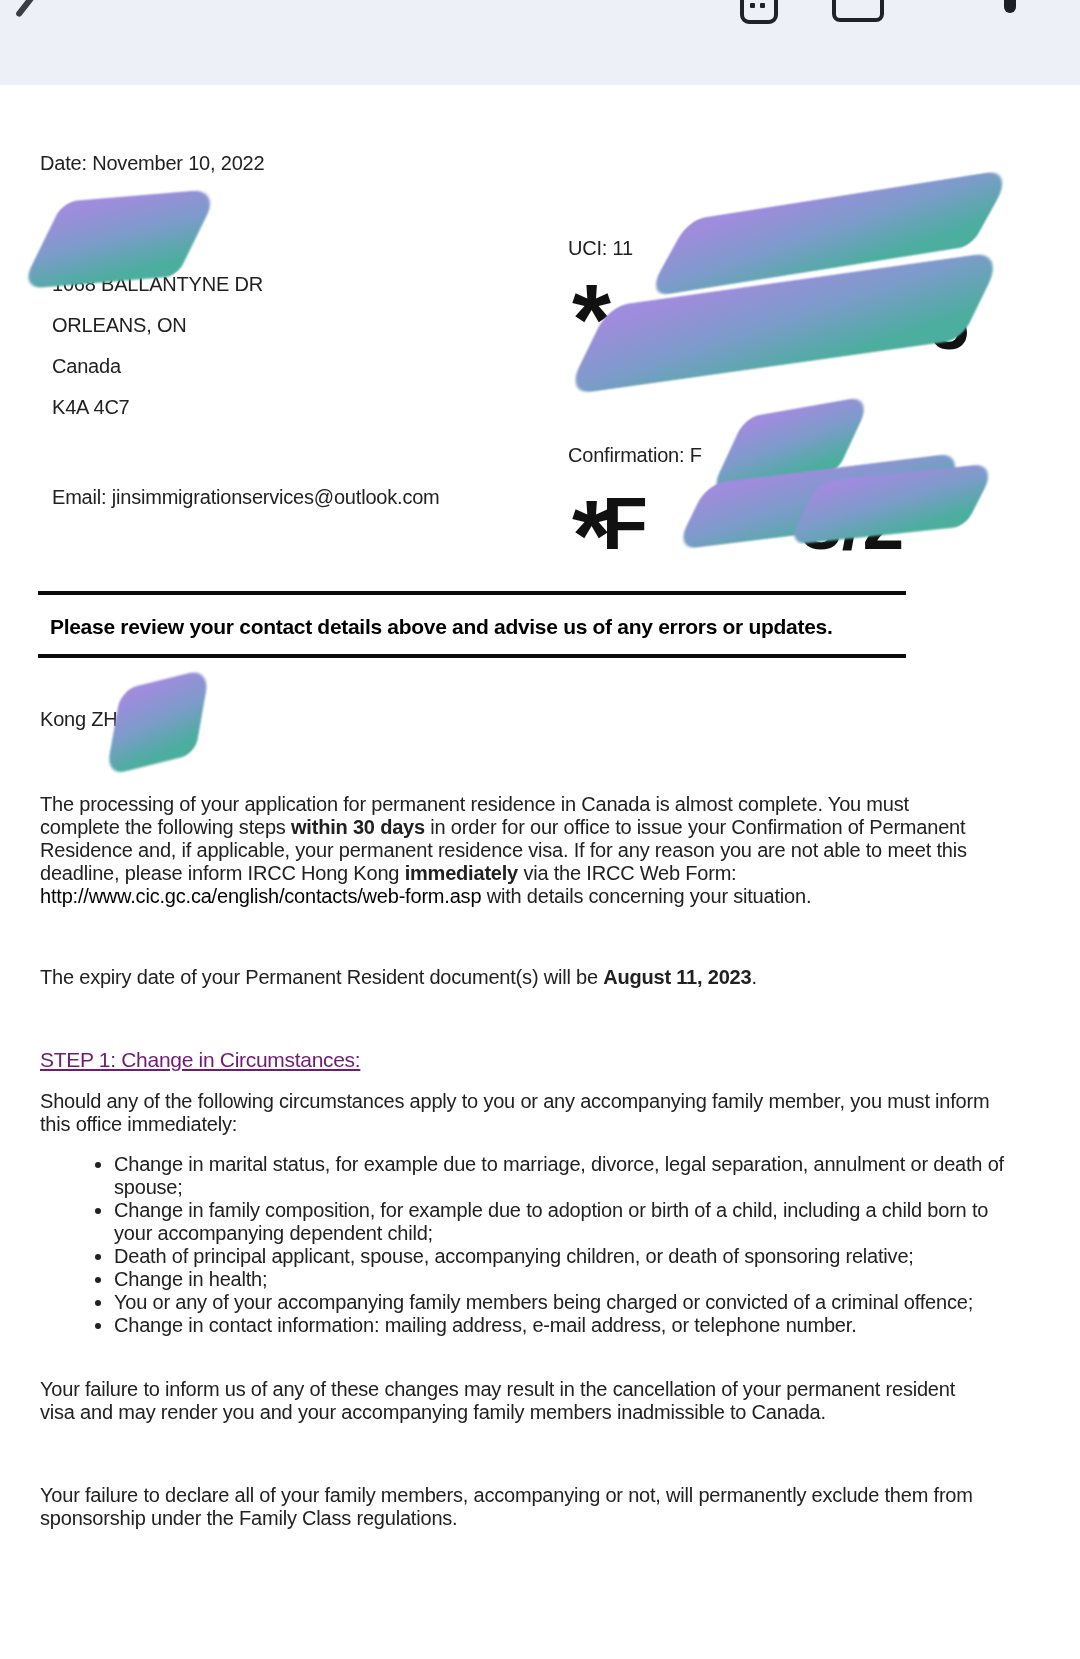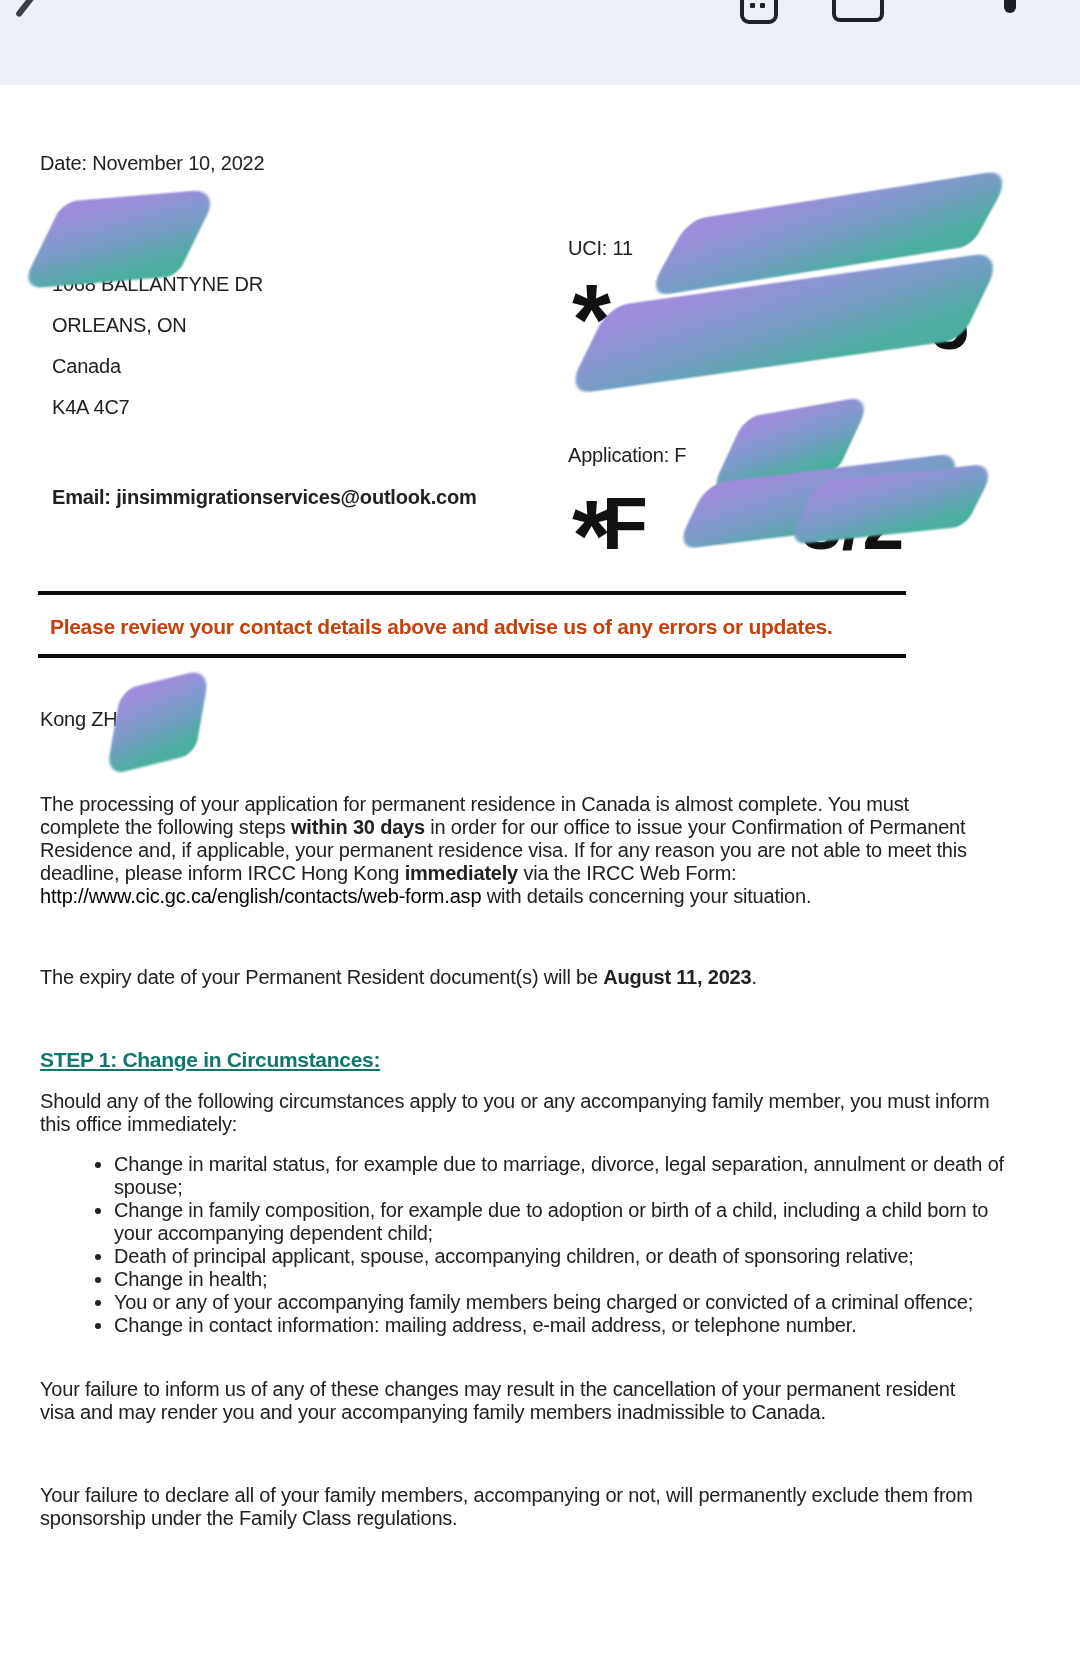--- a/index.html
+++ b/index.html
@@ -16,23 +16,23 @@
   .icon-rect{position:absolute;left:832px;top:-10px;width:44px;height:24px;
              border:4px solid #1f2328;border-radius:8px;background:#edf0f7;}
   .icon-kebab-dot{position:absolute;left:1004px;top:0px;width:12px;height:13px;background:#1c1f24;
                   border-radius:0 0 7px 7px;}
   
   .abs{position:absolute;}
   .t20{font-size:20px;letter-spacing:-0.2px;line-height:23px;}
   .para{width:952px;}
   .addr div{height:41px;font-size:20px;letter-spacing:-0.2px;}
   .bigcode{font-weight:bold;color:#111;z-index:1;}
-  .notice{font-size:21px;font-weight:bold;color:#c2410c;letter-spacing:-0.3px;}
+  .notice{font-size:21px;font-weight:bold;color:#000000;letter-spacing:-0.3px;}
   .divider{height:4px;background:#0b0b0b;width:868px;left:38px;}
-  .step-h{font-size:21px;font-weight:bold;text-decoration:underline;letter-spacing:-0.3px;color:#0f766e;}
+  .step-h{font-size:21px;font-weight:normal;text-decoration:underline;letter-spacing:-0.3px;color:#701a75;}
   b{letter-spacing:-0.2px;}
   a.doclink{color:#000000;text-decoration:none;}
   ul.bullets{margin:16px;padding:0 0 0 58px;width:900px;list-style:disc;}
   ul.bullets li{font-size:20px;letter-spacing:-0.2px;line-height:23px;margin:0;padding:0;}
   
   .blob{position:absolute;z-index:2;filter:blur(1px);
         background:linear-gradient(168deg,#9e8cdc 12%,#7b9cc9 48%,#4bae9e 85%);}
   .blob-name{left:45px;top:195px;width:150px;height:88px;border-radius:14px 26px 12px 22px;
              transform:skewX(-30deg) rotate(-5deg);}
   .blob-uci{left:665px;top:198px;width:330px;height:70px;border-radius:16px 28px 12px 24px;
@@ -74,24 +74,24 @@
     <div>K4A 4C7</div>
   </div>
 
   <div class="abs t20" style="left:568px;top:237px;">UCI: 11</div>
   <div class="blob blob-uci"></div>
 
   <span class="abs bigcode" style="left:572px;top:262px;font-size:100px;">*</span>
   <span class="abs bigcode" style="left:930px;top:285px;font-size:70px;">5</span>
   <div class="blob blob-code1"></div>
 
-  <div class="abs t20" style="left:568px;top:444px;">Application: F</div>
+  <div class="abs t20" style="left:568px;top:444px;">Confirmation: F</div>
   <div class="blob blob-app"></div>
 
-  <div class="abs t20" style="left:52px;top:486px;font-weight:bold;">Email: jinsimmigrationservices@outlook.com</div>
+  <div class="abs t20" style="left:52px;top:486px;">Email: jinsimmigrationservices@outlook.com</div>
 
   <span class="abs bigcode" style="left:572px;top:478px;font-size:100px;">*</span>
   <span class="abs bigcode" style="left:602px;top:480px;font-size:75px;">F</span>
   <span class="abs bigcode" style="left:800px;top:480px;font-size:75px;">8/2</span>
   <div class="blob blob-code2a"></div>
   <div class="blob blob-code2b"></div>
 
   <div class="abs divider" style="top:591px;"></div>
   <div class="abs notice" style="left:50px;top:615px;">Please review your contact details above and advise us of any errors or updates.</div>
   <div class="abs divider" style="top:654px;"></div>

